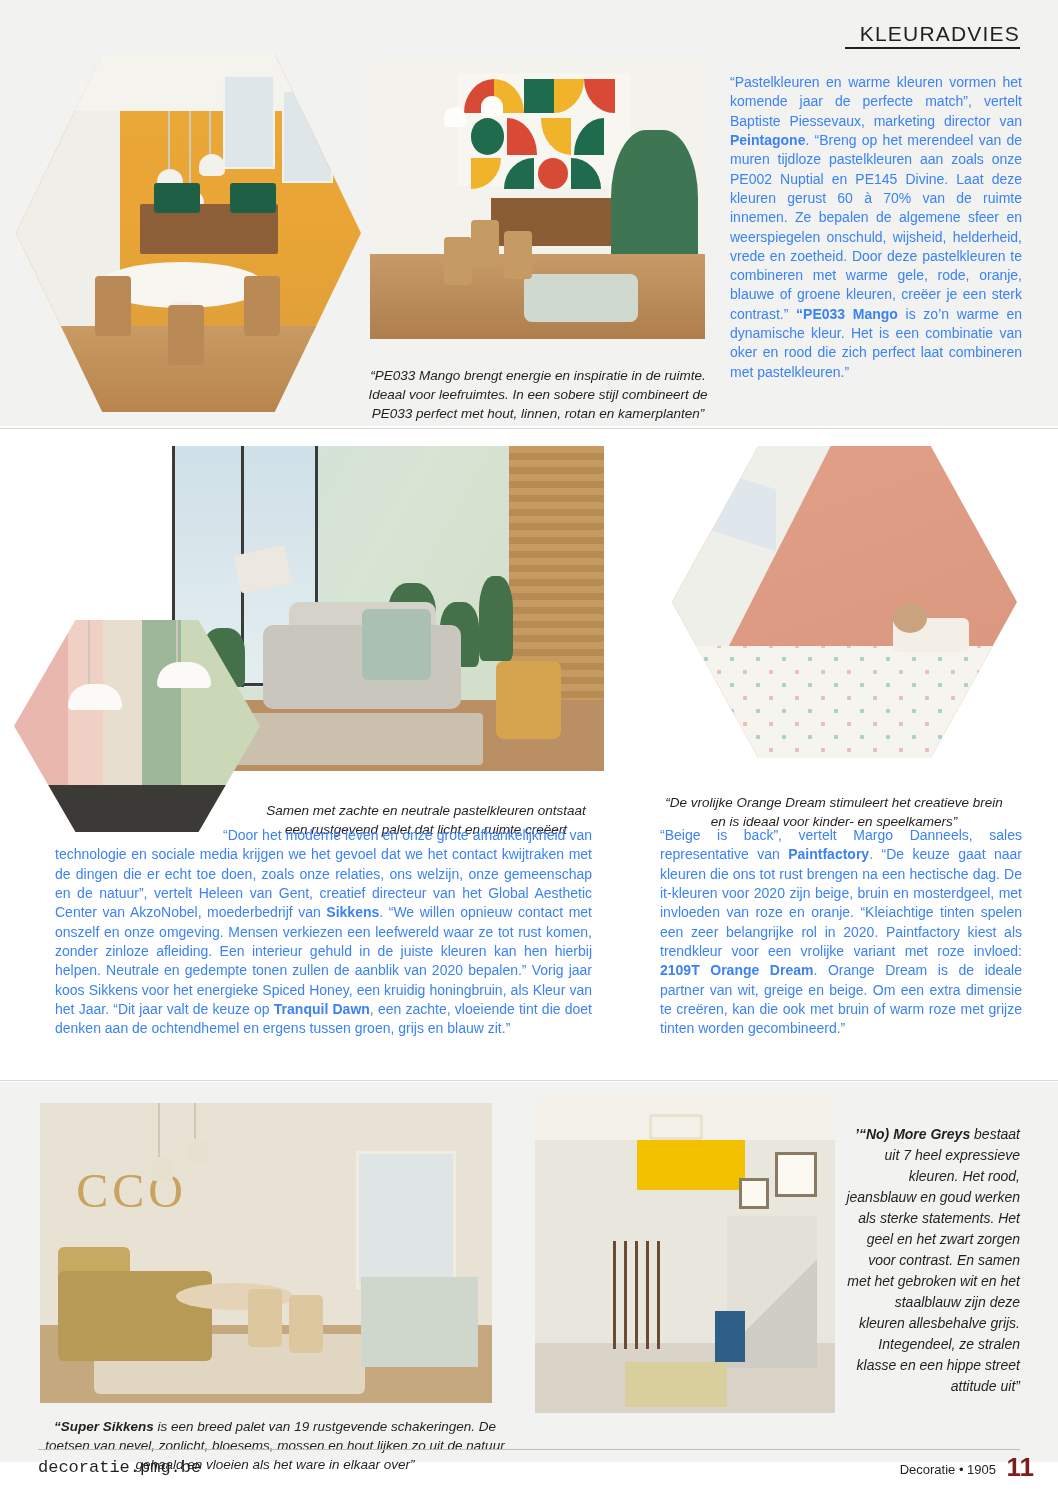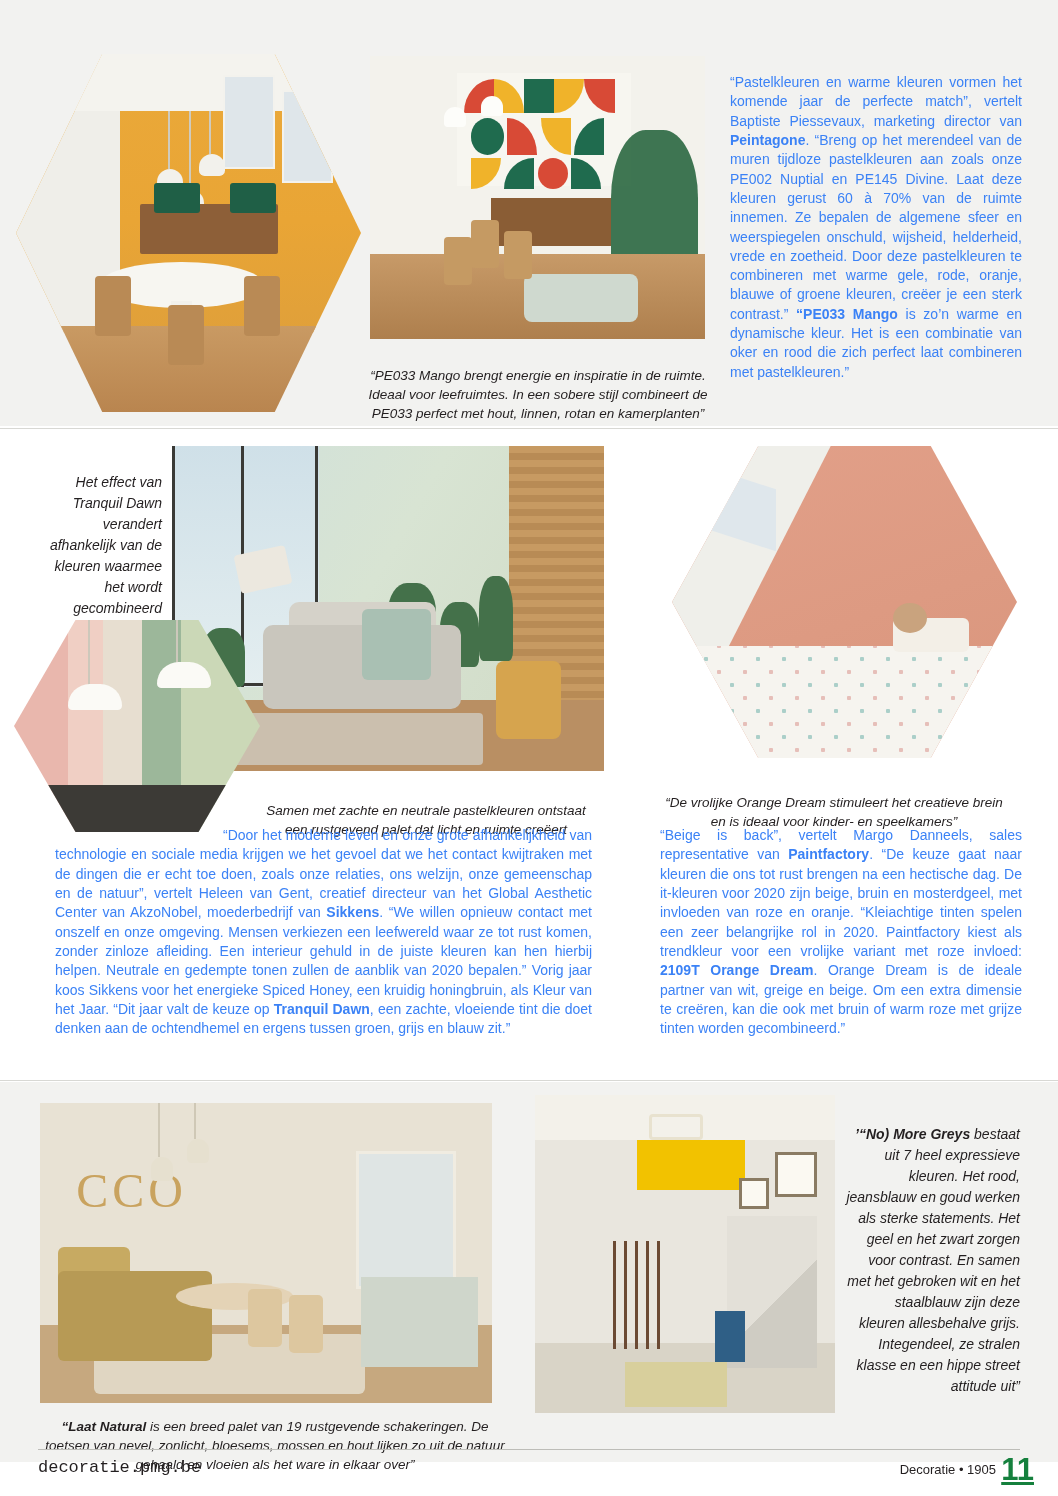--- a/index.html
+++ b/index.html
@@ -71,21 +71,21 @@
 
   .sidecap {
     position:absolute;
     font-style:italic; font-size:14px; line-height:1.5; text-align:right; color:#231f20;
   }
 
   
   .footer-rule { position:absolute; left:38px; top:1449px; width:982px; height:1px; background:#bdbdb8; }
   .footer-left { position:absolute; left:38px; top:1458px; font-size:17px; color:#231f20;font-family:Liberation Mono, monospace; }
   .footer-right { position:absolute; right:62px; top:1462px; font-size:13px; color:#231f20; }
-  .footer-page { position:absolute; right:24px; top:1452px; font-size:31px; font-weight:bold; color:#15803d;text-decoration:underline; }
+  .footer-page { position:absolute; right:24px; top:1452px; font-size:26px; font-weight:bold; color:#7f1d1d; }
 
   
   #photo-dining-mango .wall { position:absolute; left:0; top:0; width:100%; height:78%; background:linear-gradient(180deg,#eaa93a 0%,#e9a535 60%,#e0a03a 100%); }
   #photo-dining-mango .wallwhite { position:absolute; left:0; top:0; width:30%; height:100%; background:#efeee9; }
   #photo-dining-mango .ceiling { position:absolute; left:0; top:0; width:100%; height:16%; background:#f4f3ee; }
   #photo-dining-mango .floor { position:absolute; left:0; bottom:0; width:100%; height:24%; background:linear-gradient(180deg,#c99a63,#b9854f); }
   #photo-dining-mango .win { position:absolute; background:#dfe6ea; border:2px solid #f3f2ed; }
   #photo-dining-mango .lamp { position:absolute; width:26px; height:22px; background:#f2f1ec; border-radius:14px 14px 6px 6px; }
   #photo-dining-mango .cord { position:absolute; width:2px; background:#cfcbbe; }
   #photo-dining-mango .table { position:absolute; left:24%; top:58%; width:48%; height:13%; background:#f7f6f1; border-radius:50%; }
@@ -178,20 +178,24 @@
 <body>
 
 <div class="page">
 
   <div class="band-top"></div>
   <div class="band-mid"></div>
   <div class="band-bot"></div>
   <div class="rule-line" style="top:428px;"></div>
   <div class="rule-line" style="top:1080px;"></div>
 
+  <div class="header">
+    <div class="header-title">KLEURADVIES</div>
+    <div class="header-rule"></div>
+  </div>
 
   <div class="hexphoto" id="photo-dining-mango" style="left:16px; top:54px; width:345px; height:358px;">
     <div class="wall"></div>
     <div class="wallwhite"></div>
     <div class="ceiling"></div>
     <div class="floor"></div>
     <div class="win" style="left:60%; top:6%; width:15%; height:26%;"></div>
     <div class="win" style="left:77%; top:10%; width:15%; height:26%;"></div>
     <div class="cord" style="left:44%; top:16%; height:16%;"></div>
     <div class="cord" style="left:50%; top:16%; height:22%;"></div>
@@ -235,21 +239,20 @@
     <div class="chair" style="left:40%; top:62%;"></div>
     <div class="chair" style="left:22%; top:64%;"></div>
   </div>
 
   <div class="cap" style="left:364px; top:345px; width:348px;">“PE033 Mango brengt energie en inspiratie in de ruimte. Ideaal voor leefruimtes. In een sobere stijl combineert de PE033 perfect met hout, linnen, rotan en kamerplanten”</div>
 
   <div class="body-col" style="left:730px; top:73px; width:292px;">
     <span>“Pastelkleuren en warme kleuren vormen het komende jaar de perfecte match”, vertelt Baptiste Piessevaux, marketing director van </span><b>Peintagone</b><span>. “Breng op het merendeel van de muren tijdloze pastelkleuren aan zoals onze PE002 Nuptial en PE145 Divine. Laat deze kleuren gerust 60 à 70% van de ruimte innemen. Ze bepalen de algemene sfeer en weerspiegelen onschuld, wijsheid, helderheid, vrede en zoetheid. Door deze pastelkleuren te combineren met warme gele, rode, oranje, blauwe of groene kleuren, creëer je een sterk contrast.” </span><b>“PE033 Mango</b><span> is zo’n warme en dynamische kleur. Het is een combinatie van oker en rood die zich perfect laat combineren met pastelkleuren.”</span>
   </div>
 
-  <div class="sidecap" style="left:36px; top:472px; width:126px;">Het effect van Tranquil Dawn verandert afhankelijk van de kleuren waarmee het wordt gecombineerd</div>
 
   <div class="photo" id="photo-tranquil" style="left:172px; top:446px; width:432px; height:325px;">
     <div class="wall"></div>
     <div class="winwall"></div>
     <div class="winframe" style="left:0; top:0; width:3px; height:74%;"></div>
     <div class="winframe" style="left:16%; top:0; width:3px; height:74%;"></div>
     <div class="winframe" style="left:33%; top:0; width:3px; height:74%;"></div>
     <div class="winframe" style="left:0; top:73%; width:34%; height:3px;"></div>
     <div class="woodwall"></div>
     <div class="lampshade"></div>
@@ -328,21 +331,21 @@
     <div class="frame" style="right:7%; top:38%; width:11%; height:12%;"></div>
     <div class="frame" style="right:21%; top:44%; width:9%;  height:9%;"></div>
     <div class="floor"></div>
     <div class="stairside"></div>
     <div class="stairblue"></div>
     <div class="rail"></div>
     <div class="rug"></div>
   </div>
 
   <div class="cap" style="left:40px; top:1396px; width:470px;">
-    <b>“Laat Natural</b><span> is een breed palet van 19 rustgevende schakeringen. De toetsen van nevel, zonlicht, bloesems, mossen en hout lijken zo uit de natuur gehaald en vloeien als het ware in elkaar over”</span>
+    <b>“Super Sikkens</b><span> is een breed palet van 19 rustgevende schakeringen. De toetsen van nevel, zonlicht, bloesems, mossen en hout lijken zo uit de natuur gehaald en vloeien als het ware in elkaar over”</span>
   </div>
 
   <div class="sidecap" style="left:845px; top:1124px; width:175px;">
     <b>’“No) More Greys</b><span> bestaat uit 7 heel expressieve kleuren. Het rood, jeansblauw en goud werken als sterke statements. Het geel en het zwart zorgen voor contrast. En samen met het gebroken wit en het staalblauw zijn deze kleuren allesbehalve grijs. Integendeel, ze stralen klasse en een hippe street attitude uit”</span>
   </div>
 
   <div class="footer-rule"></div>
   <div class="footer-left">decoratie.pmg.be</div>
   <div class="footer-right">Decoratie • 1905</div>
   <div class="footer-page">11</div>

